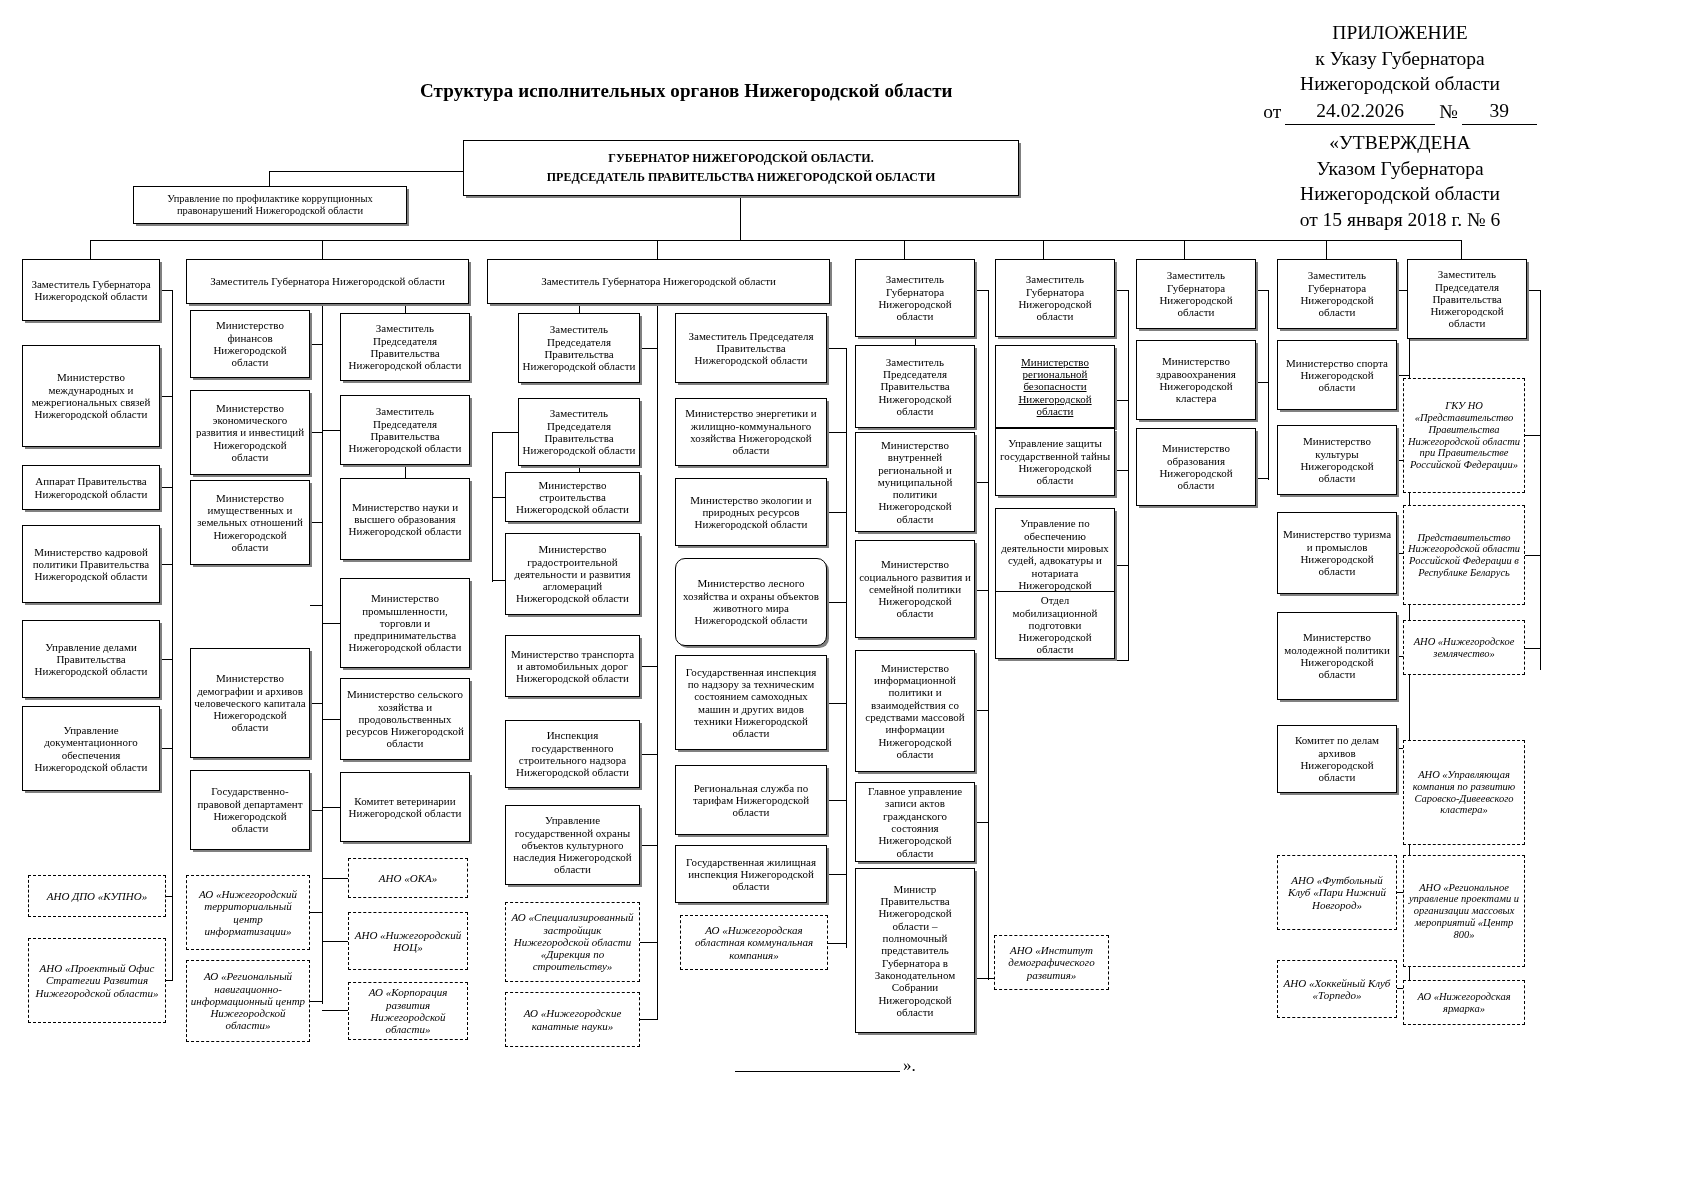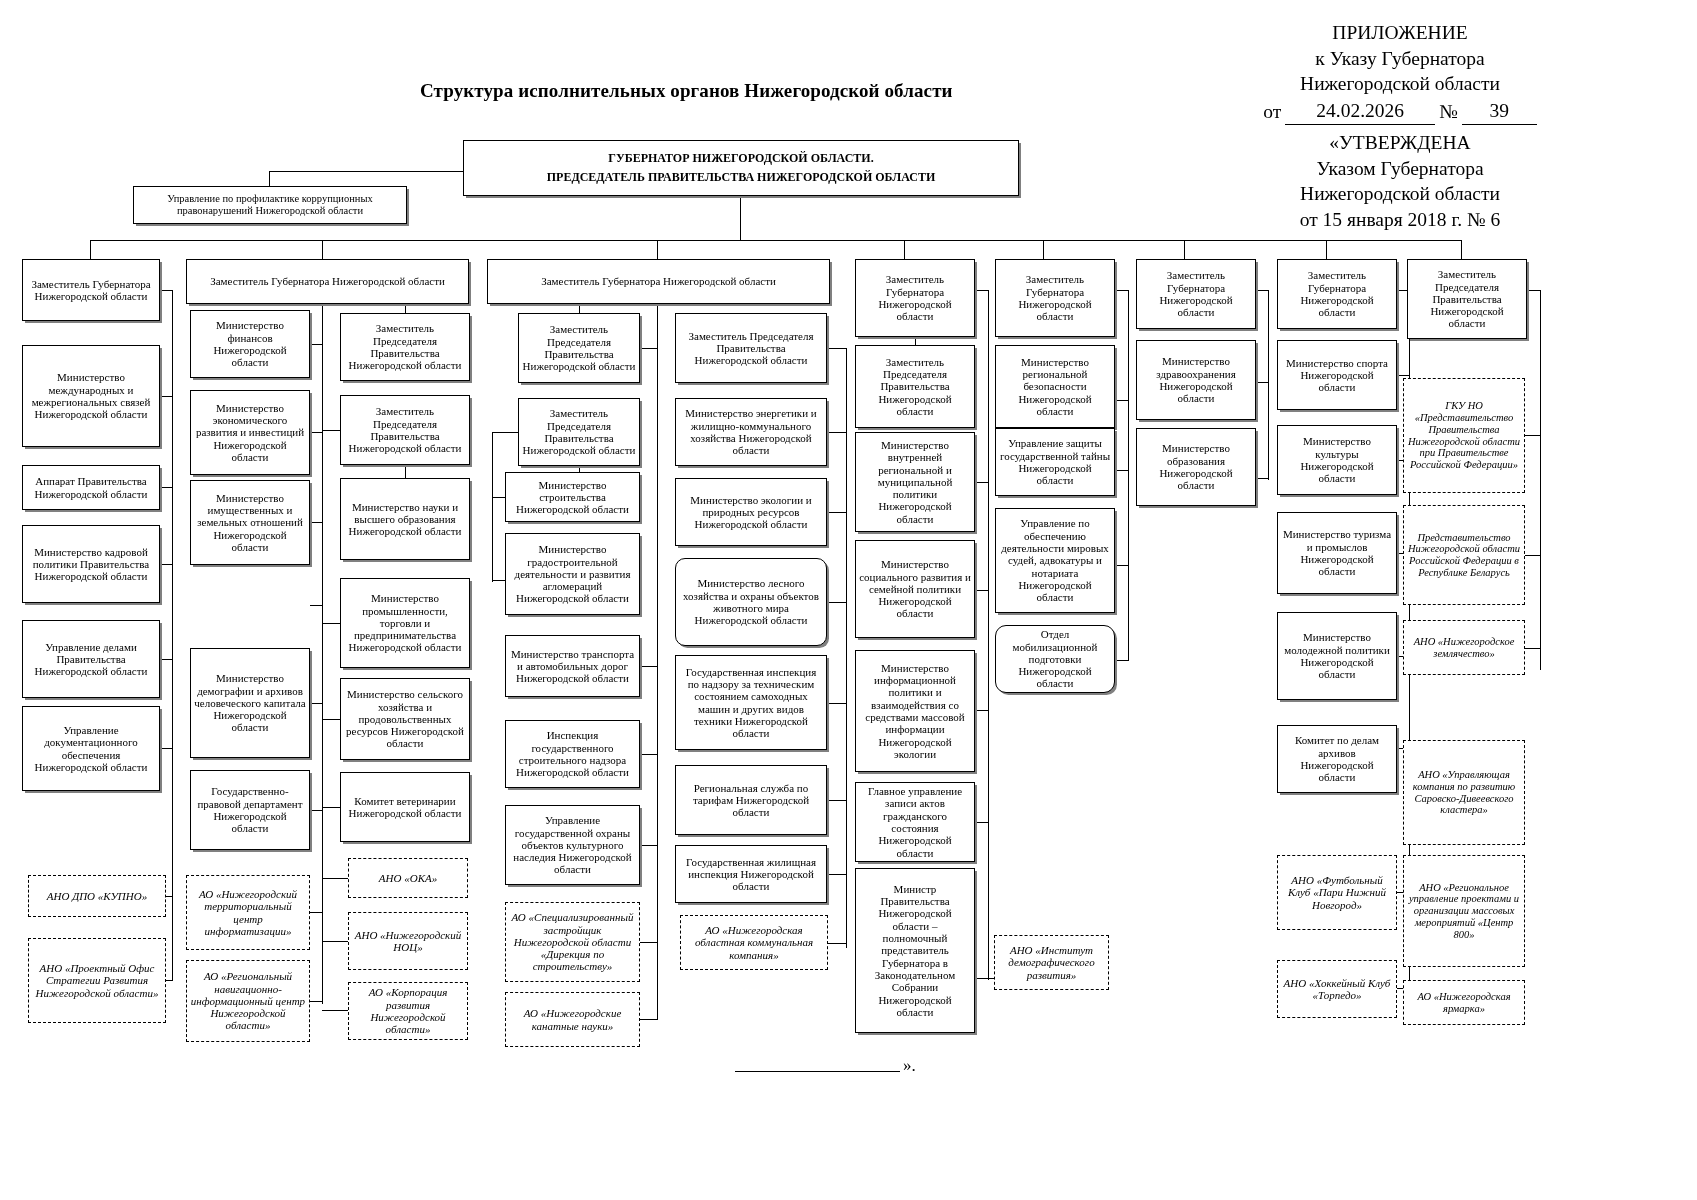--- a/index.html
+++ b/index.html
@@ -288,21 +288,21 @@
   <div class="box sh t11" style="left:855px;top:345px;width:120px;height:83px;">
     <span>Заместитель Председателя Правительства Нижегородской области</span>
   </div>
   <div class="box sh t11" style="left:855px;top:432px;width:120px;height:100px;">
     <span>Министерство внутренней региональной и муниципальной политики Нижегородской области</span>
   </div>
   <div class="box sh t11" style="left:855px;top:540px;width:120px;height:98px;">
     <span>Министерство социального развития и семейной политики Нижегородской области</span>
   </div>
   <div class="box sh t11" style="left:855px;top:650px;width:120px;height:122px;">
-    <span>Министерство информационной политики и взаимодействия со средствами массовой информации Нижегородской экологии</span>
+    <span>Министерство информационной политики и взаимодействия со средствами массовой информации Нижегородской области</span>
   </div>
   <div class="box sh t11" style="left:855px;top:782px;width:120px;height:80px;">
     <span>Главное управление записи актов гражданского состояния Нижегородской области</span>
   </div>
   <div class="box sh t11" style="left:855px;top:868px;width:120px;height:165px;">
     <span>Министр Правительства Нижегородской области – полномочный представитель Губернатора в Законодательном Собрании Нижегородской области</span>
   </div>
   <div class="box dash t11" style="left:994px;top:935px;width:115px;height:55px;">
     <span>АНО «Институт демографического развития»</span>
   </div>
@@ -312,45 +312,45 @@
   <div class="ln lnh" style="left:975px;top:290px;width:14px;"></div>
   <div class="ln lnh" style="left:975px;top:482px;width:14px;"></div>
   <div class="ln lnh" style="left:975px;top:590px;width:14px;"></div>
   <div class="ln lnh" style="left:975px;top:710px;width:14px;"></div>
   <div class="ln lnh" style="left:975px;top:822px;width:14px;"></div>
   <div class="ln lnh" style="left:975px;top:978px;width:20px;"></div>
 
   <div class="box sh t11" style="left:995px;top:259px;width:120px;height:78px;">
     <span>Заместитель Губернатора Нижегородской области</span>
   </div>
-  <div class="box sh t11" style="left:995px;top:345px;width:120px;height:83px;">
+  <div class="box sh t11" style="left:995px;top:345px;width:120px;height:83px;text-decoration:underline;">
     <span>Министерство региональной безопасности Нижегородской области</span>
   </div>
   <div class="box sh t11" style="left:995px;top:428px;width:120px;height:68px;">
     <span>Управление защиты государственной тайны Нижегородской области</span>
   </div>
   <div class="box sh t11" style="left:995px;top:508px;width:120px;height:105px;">
     <span>Управление по обеспечению деятельности мировых судей, адвокатуры и нотариата Нижегородской области</span>
   </div>
-  <div class="box sh t11" style="left:995px;top:625px;width:120px;height:68px;border-radius:11px;">
+  <div class="box sh t11" style="left:995px;top:591px;width:120px;height:68px;">
     <span>Отдел мобилизационной подготовки Нижегородской области</span>
   </div>
 
   <div class="ln lnv" style="left:1128px;top:290px;height:370px;"></div>
   <div class="ln lnh" style="left:1115px;top:290px;width:14px;"></div>
   <div class="ln lnh" style="left:1115px;top:400px;width:14px;"></div>
   <div class="ln lnh" style="left:1115px;top:470px;width:14px;"></div>
   <div class="ln lnh" style="left:1115px;top:565px;width:14px;"></div>
   <div class="ln lnh" style="left:1115px;top:660px;width:14px;"></div>
 
   <div class="box sh t11" style="left:1136px;top:259px;width:120px;height:70px;">
     <span>Заместитель Губернатора Нижегородской области</span>
   </div>
   <div class="box sh t11" style="left:1136px;top:340px;width:120px;height:80px;">
-    <span>Министерство здравоохранения Нижегородской области</span>
+    <span>Министерство здравоохранения Нижегородской кластера</span>
   </div>
   <div class="box sh t11" style="left:1136px;top:428px;width:120px;height:78px;">
     <span>Министерство образования Нижегородской области</span>
   </div>
   <div class="ln lnv" style="left:1268px;top:290px;height:190px;"></div>
   <div class="ln lnh" style="left:1256px;top:290px;width:13px;"></div>
   <div class="ln lnh" style="left:1256px;top:382px;width:13px;"></div>
   <div class="ln lnh" style="left:1256px;top:478px;width:13px;"></div>
 
   <div class="box sh t11" style="left:1277px;top:259px;width:120px;height:70px;">

